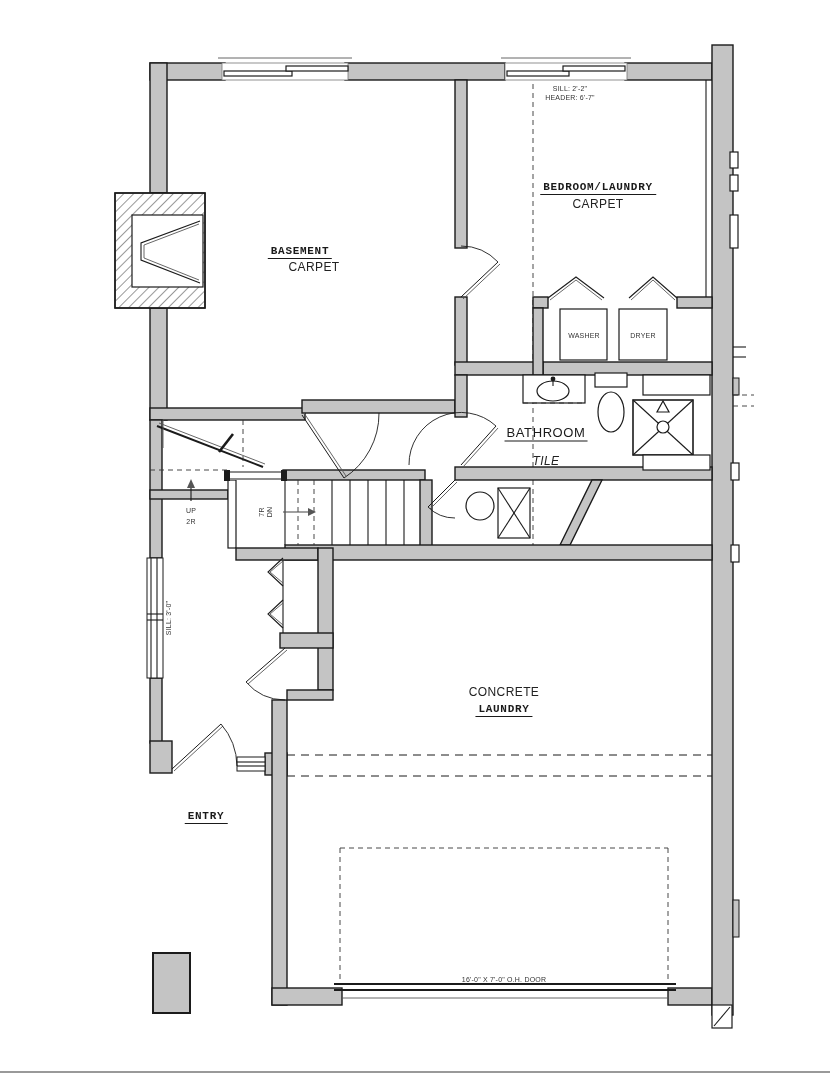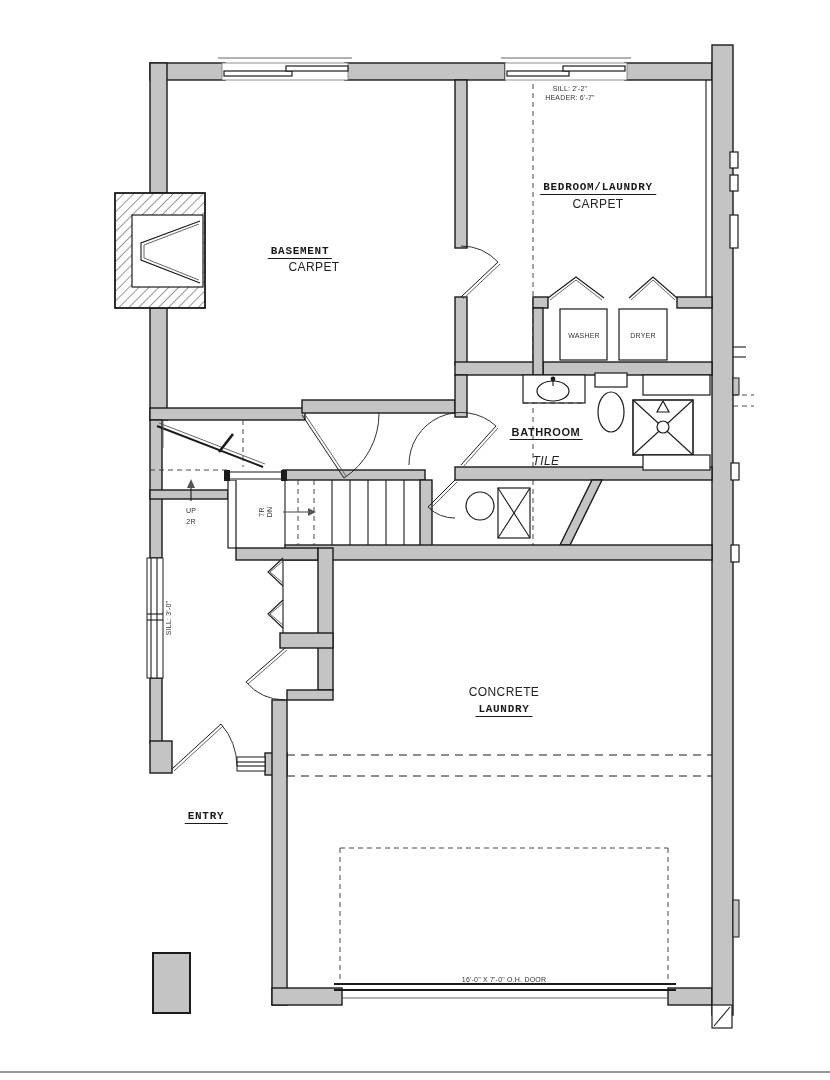--- a/index.html
+++ b/index.html
@@ -10,21 +10,21 @@
   .wallthin{fill:#c4c4c4;stroke:#1b1b1b;stroke-width:1;}
   .white{fill:#ffffff;stroke:#1b1b1b;stroke-width:1.2;}
   .ln{stroke:#1b1b1b;stroke-width:1.1;fill:none;}
   .lt{stroke:#555;stroke-width:0.9;fill:none;}
   .dash{stroke:#1b1b1b;stroke-width:1;fill:none;stroke-dasharray:8 6;}
   .dash2{stroke:#333;stroke-width:0.9;fill:none;stroke-dasharray:5 4;}
   .arc{stroke:#1b1b1b;stroke-width:0.9;fill:none;}
   .leaf{stroke:#1b1b1b;stroke-width:1;fill:none;}
   .lbl{position:absolute;color:#1a1a1a;white-space:nowrap;transform:translate(-50%,-50%);z-index:5;}
   .title{font-weight:bold;font-size:11px;letter-spacing:.7px;border-bottom:1.6px solid #1a1a1a;padding:0 3px 1px;font-family:Liberation Mono, monospace;}
-  .title-sm{font-weight:bold;font-size:11px;letter-spacing:.6px;border-bottom:1.5px solid #1a1a1a;padding:0 2px 1px;}
+  .title-sm{font-weight:normal;font-size:13px;letter-spacing:.6px;border-bottom:1.5px solid #1a1a1a;padding:0 2px 1px;}
   .sub{font-size:12px;letter-spacing:.4px;color:#222;}
   .note{font-size:7px;letter-spacing:.2px;color:#333;}
   .rot{transform:translate(-50%,-50%) rotate(-90deg);}
   .stack span{display:block;text-align:center;line-height:1.2;}
 </style>
 </head>
 <body>
 
 <div id="sheet">
 

